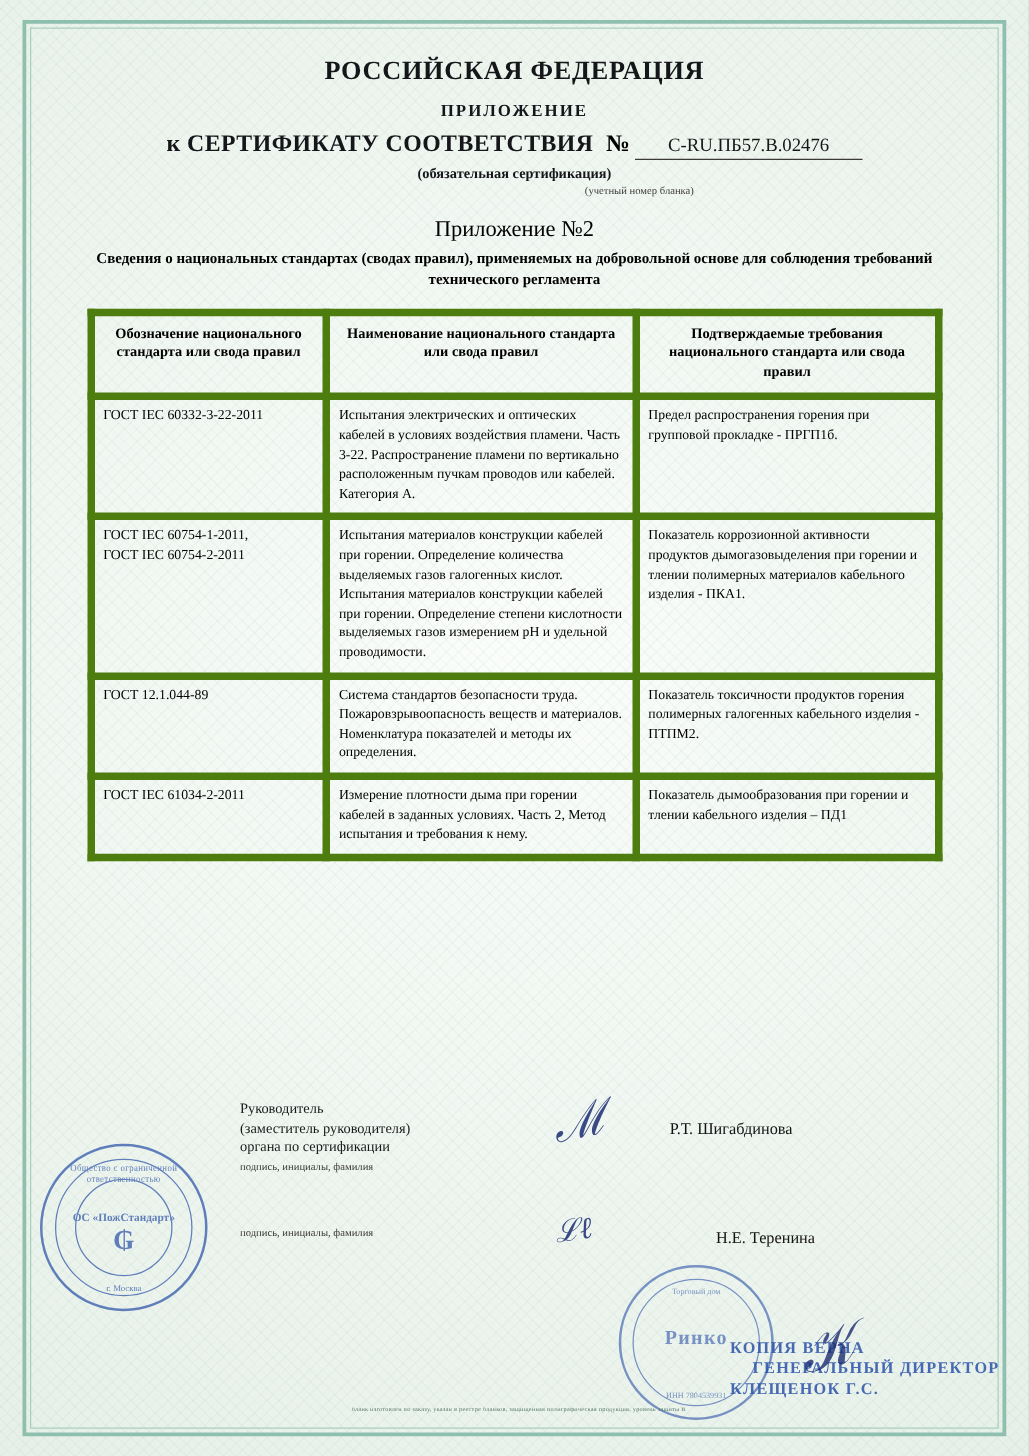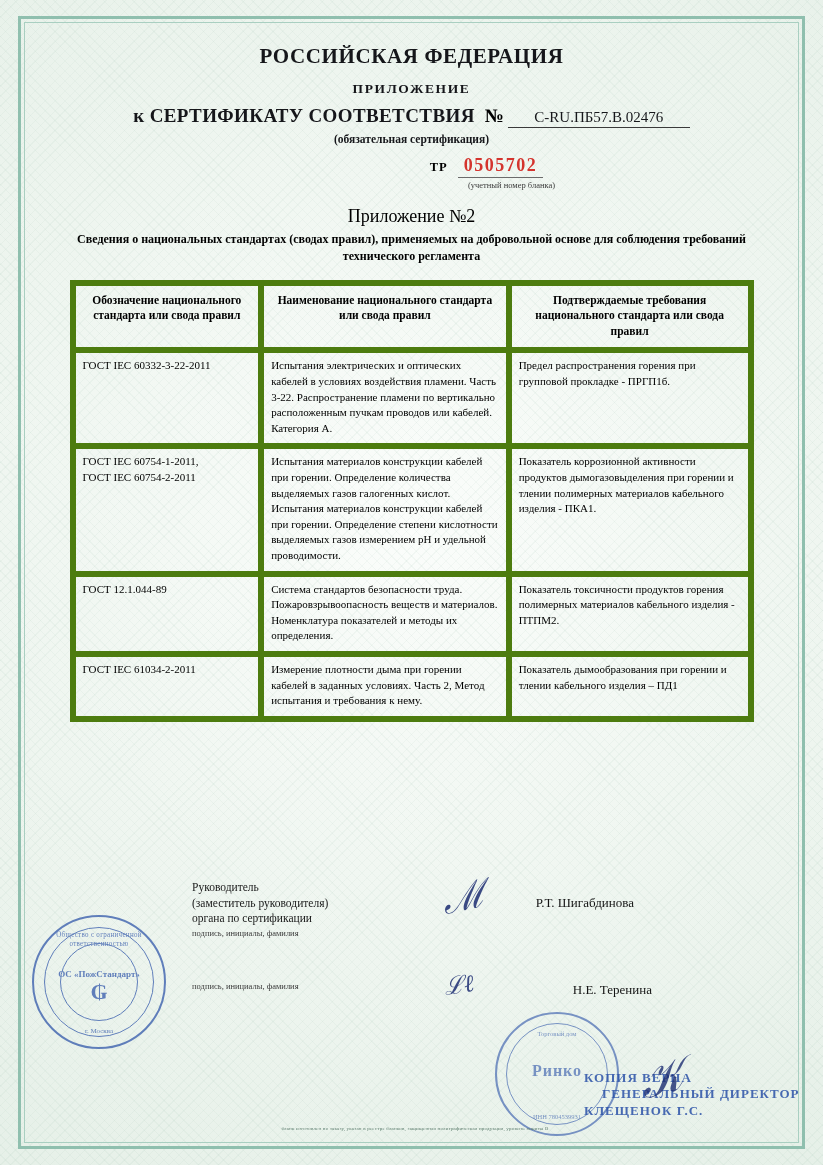--- a/index.html
+++ b/index.html
@@ -365,24 +365,20 @@
     <div class="title-sub">ПРИЛОЖЕНИЕ</div>
 
     <div class="title-cert-row">
       <span class="title-cert">к СЕРТИФИКАТУ СООТВЕТСТВИЯ</span>
       <span class="no-sign">№</span>
       <span class="cert-number">C-RU.ПБ57.В.02476</span>
     </div>
 
     <div class="oblig">(обязательная сертификация)</div>
 
-    <div class="tp-row">
-      <span class="tp-label">ТР</span>
-      <span class="blank-number">0505702</span>
-    </div>
     <div class="blank-note">(учетный номер бланка)</div>
 
     <div class="annex-title">Приложение №2</div>
     <div class="annex-desc">Сведения о национальных стандартах (сводах правил), применяемых на добровольной основе для соблюдения требований технического регламента</div>
 
     <table class="std">
       <thead>
         <tr>
           <th class="col1">Обозначение национального стандарта или свода правил</th>
           <th class="col2">Наименование национального стандарта или свода правил</th>
@@ -398,21 +394,21 @@
         <tr>
           <td style="white-space: pre-line;">ГОСТ IEC 60754-1-2011,
 ГОСТ IEC 60754-2-2011</td>
           <td style="white-space: pre-line;">Испытания материалов конструкции кабелей при горении. Определение количества выделяемых газов галогенных кислот.
 Испытания материалов конструкции кабелей при горении. Определение степени кислотности выделяемых газов измерением pH и удельной проводимости.</td>
           <td style="white-space: pre-line;">Показатель коррозионной активности продуктов дымогазовыделения при горении и тлении полимерных материалов кабельного изделия - ПКА1.</td>
         </tr>
         <tr>
           <td style="white-space: pre-line;">ГОСТ 12.1.044-89</td>
           <td style="white-space: pre-line;">Система стандартов безопасности труда. Пожаровзрывоопасность веществ и материалов. Номенклатура показателей и методы их определения.</td>
-          <td style="white-space: pre-line;">Показатель токсичности продуктов горения полимерных материалов кабельного изделия - ПТПМ2.</td>
+          <td style="white-space: pre-line;">Показатель токсичности продуктов горения полимерных галогенных кабельного изделия - ПТПМ2.</td>
         </tr>
         <tr>
           <td style="white-space: pre-line;">ГОСТ IEC 61034-2-2011</td>
           <td style="white-space: pre-line;">Измерение плотности дыма при горении кабелей в заданных условиях. Часть 2, Метод испытания и требования к нему.</td>
           <td style="white-space: pre-line;">Показатель дымообразования при горении и тлении кабельного изделия – ПД1</td>
         </tr>
       </tbody>
     </table>
 
   </div>

